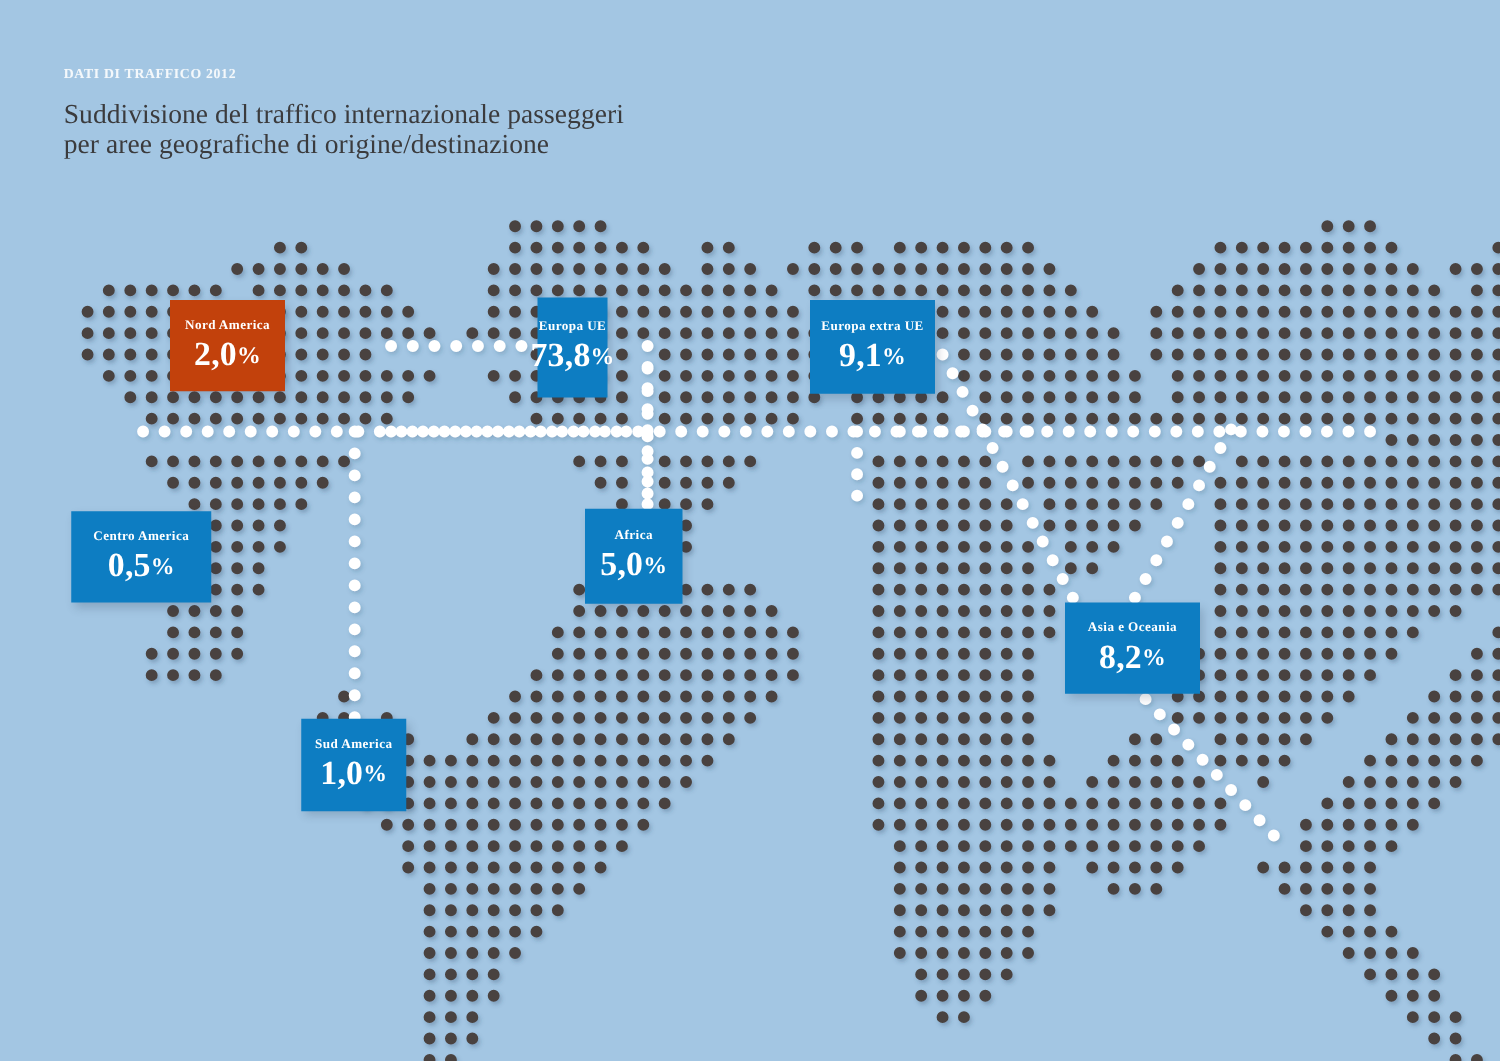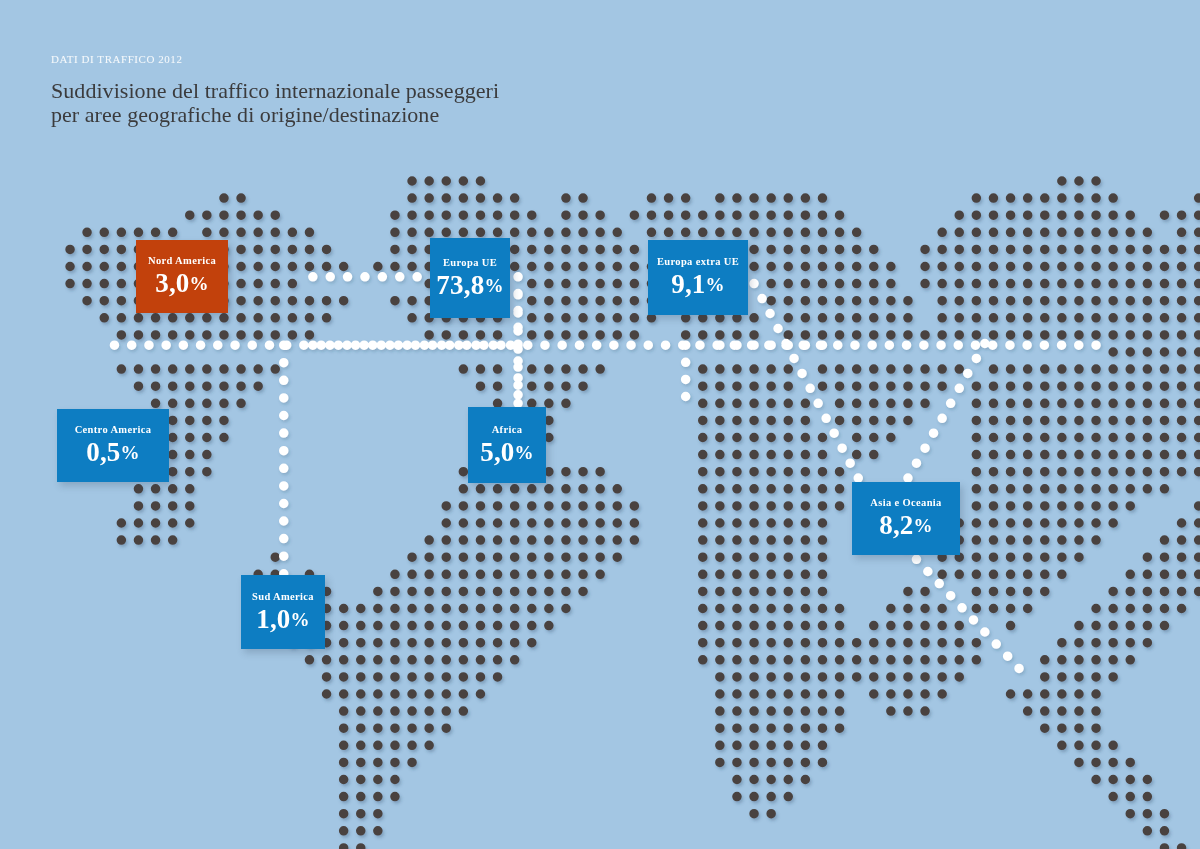--- a/index.html
+++ b/index.html
@@ -10,21 +10,21 @@
     overflow:hidden;
     position:relative;
   }
   #stage{position:absolute;left:0;top:0;width:1200px;height:849px;}
 
   
   .hdr{position:absolute;left:51px;top:52px;}
   .kicker{
     font-family:"Liberation Serif",serif;
     font-size:11px;letter-spacing:.55px;
-    color:#f4f8fb;font-weight:400;
+    color:#f4f8fb;font-weight:700;
     text-transform:uppercase;
     line-height:14px;
     text-shadow:0 0 1px rgba(255,255,255,.25);
   }
   .title{
     margin-top:13px;
     font-family:"Liberation Serif",serif;
     font-size:22px;line-height:23.5px;
     color:#3b3b3d;font-weight:400;
     white-space:pre-line;
@@ -90,23 +90,23 @@
 
   <div class="hdr">
     <div class="kicker">DATI DI TRAFFICO 2012</div>
     <div class="title">Suddivisione del traffico internazionale passeggeri
 per aree geografiche di origine/destinazione</div>
   </div>
 
   <div id="boxes">
       <div class="box" style="left: 136px; top: 240px; width: 92px; height: 73px; background: #c2410c;">
         <div class="lbl">Nord America</div>
-        <div class="val"><span>3,0</span><span class="pc">%</span></div>
+        <div class="val"><span>2,0</span><span class="pc">%</span></div>
       </div>
-      <div class="box" style="left: 430px; top: 238px; width: 80px; height: 80px; background: rgb(13, 125, 194);">
+      <div class="box" style="left: 430px; top: 238px; width: 56px; height: 80px; background: rgb(13, 125, 194);">
         <div class="lbl">Europa UE</div>
         <div class="val"><span>73,8</span><span class="pc">%</span></div>
       </div>
       <div class="box" style="left: 648px; top: 240px; width: 100px; height: 75px; background: rgb(13, 125, 194);">
         <div class="lbl">Europa extra UE</div>
         <div class="val"><span>9,1</span><span class="pc">%</span></div>
       </div>
       <div class="box" style="left: 57px; top: 409px; width: 112px; height: 73px; background: rgb(13, 125, 194);">
         <div class="lbl">Centro America</div>
         <div class="val"><span>0,5</span><span class="pc">%</span></div>

